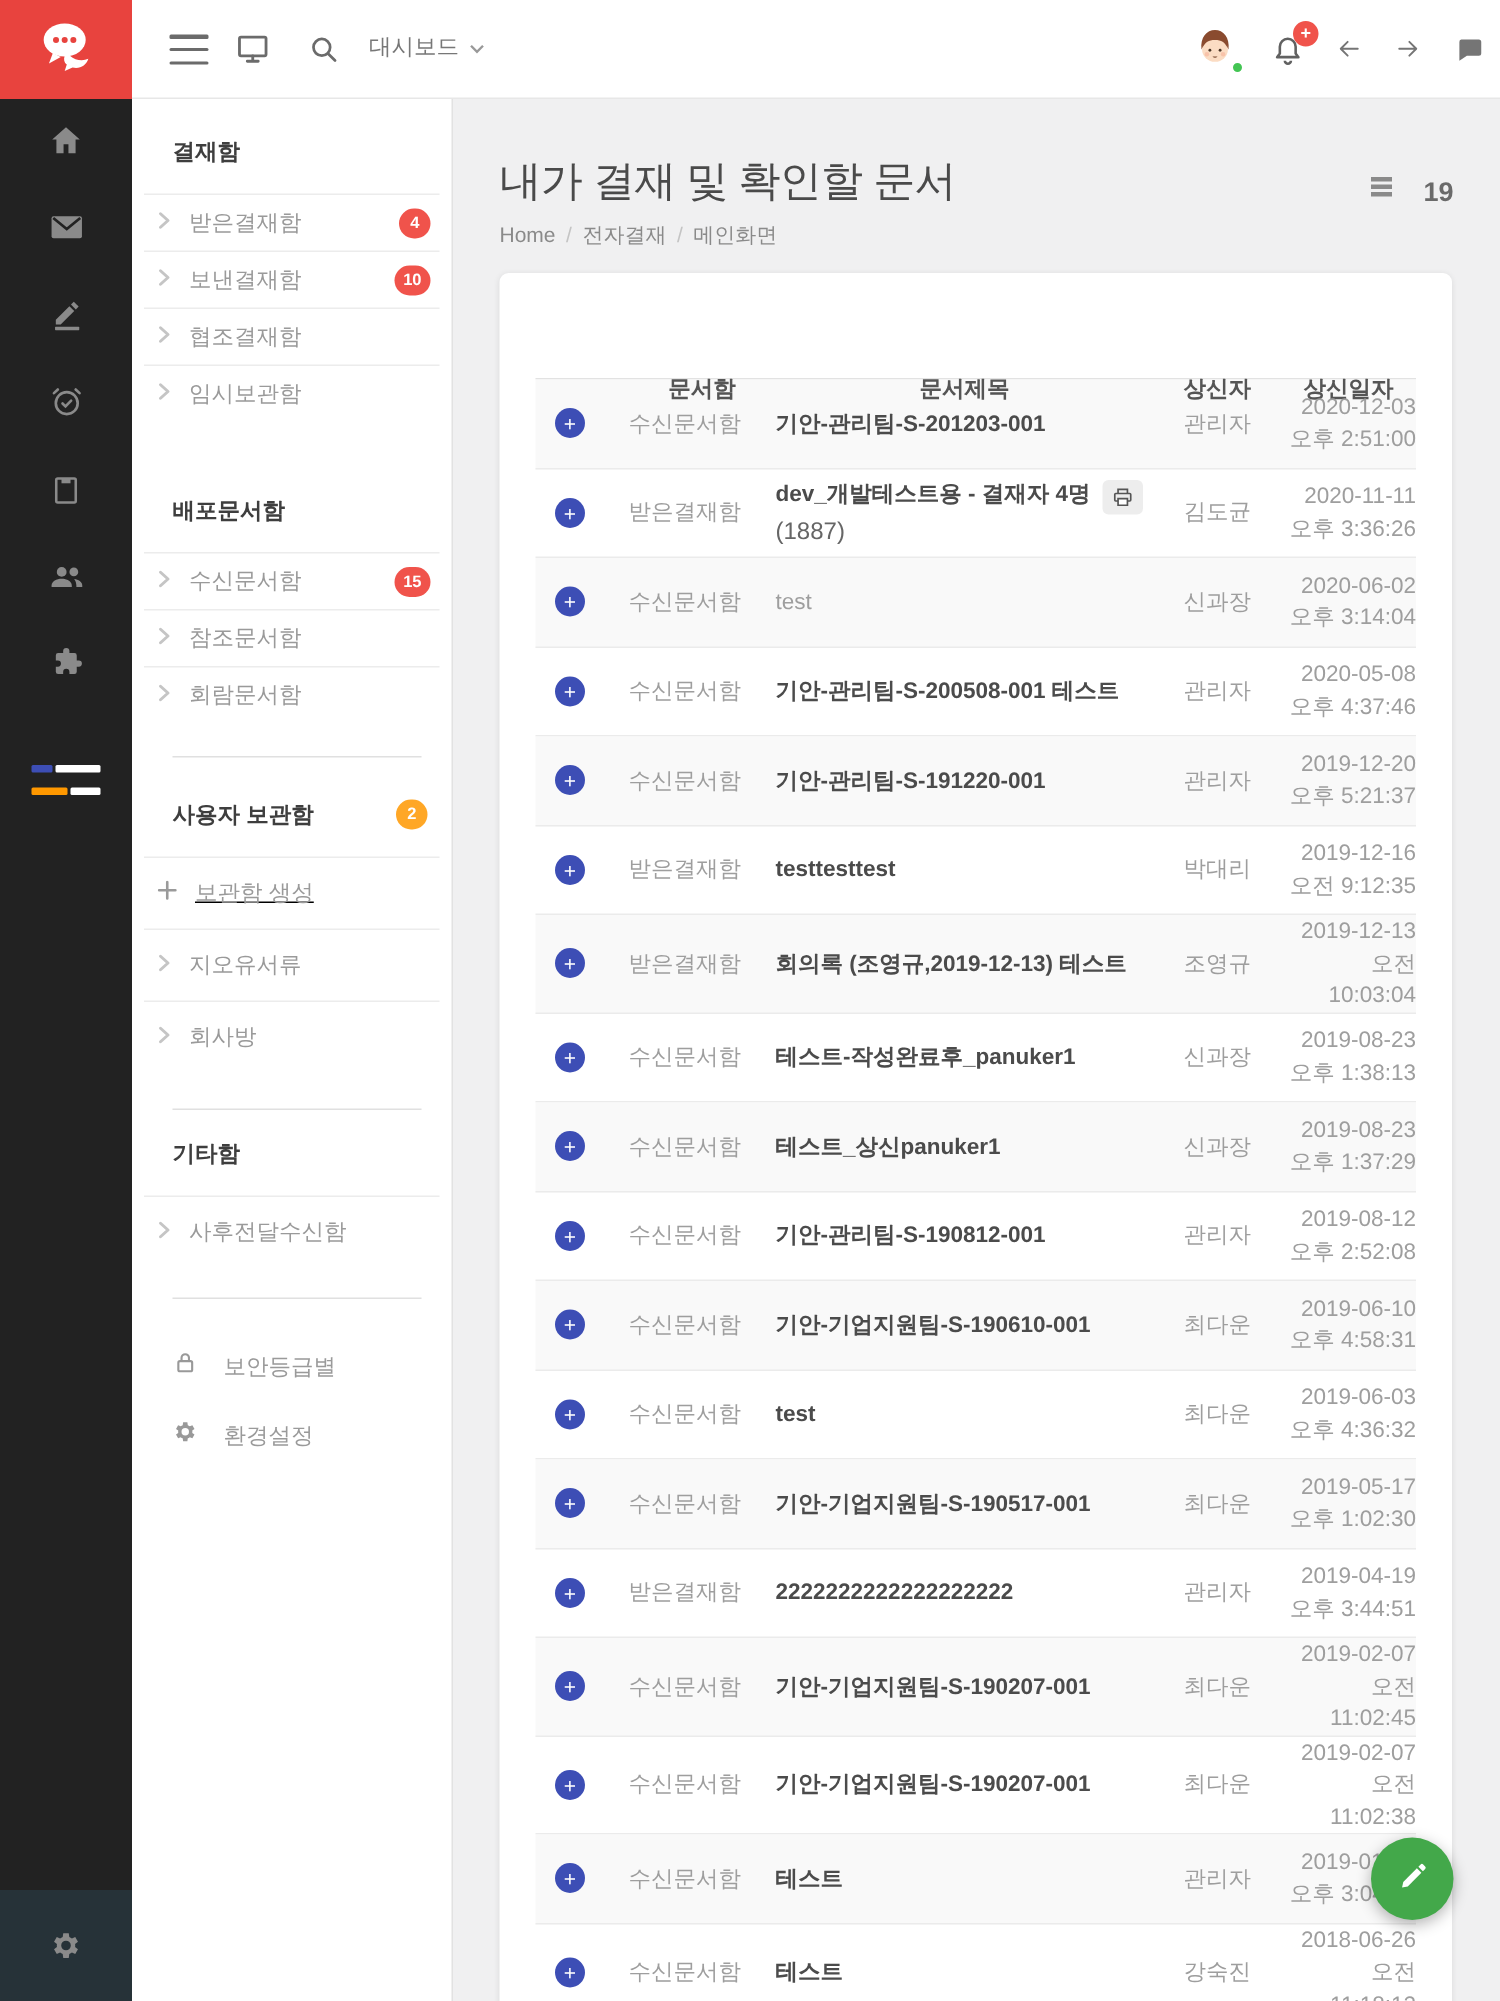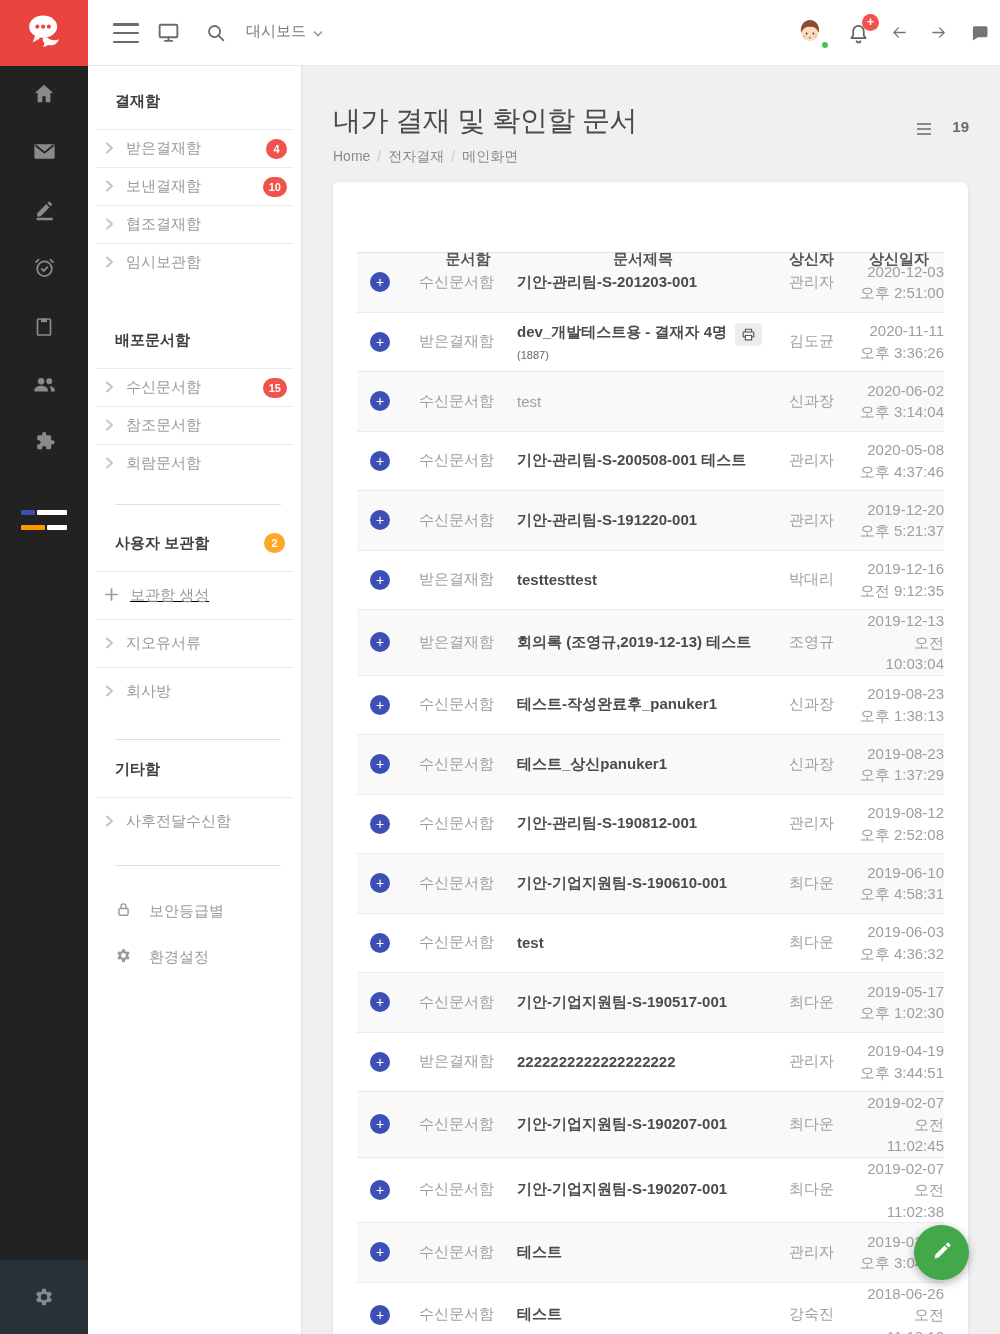--- a/index.html
+++ b/index.html
@@ -48,41 +48,41 @@
   .tools { padding-top:22px; }
   .tool-item { height:46px; display:flex; align-items:center; padding-left:27px; gap:17px; cursor:pointer; }
   .tool-item .lbl { font-size:15px; color:#9a9a9a; }
 
   
   .main { position:absolute; left:302px; top:76px; width:698px; height:1295px; background:#f0f0f1; overflow:hidden; }
   .page-head { position:relative; padding:26px 32px 0 31px; }
   .page-head h1 { font-size:28px; font-weight:500; color:#4a4a4a; letter-spacing:-0.5px; }
   .breadcrumb { margin-top:8px; font-size:14px; color:#8a8a8a; }
   .breadcrumb .sep { color:#c4c4c4; margin:0 7px; }
-  .doc-count { position:absolute; right:31px; top:42px; display:flex; align-items:flex-end; gap:21px;
-    font-size:15px; font-weight:bold; color:#6a6a6a; }
+  .doc-count { position:absolute; right:31px; top:42px; display:flex; align-items:flex-start; gap:21px;
+    font-size:18px; font-weight:bold; color:#6a6a6a; }
   .list-icon { display:flex; flex-direction:column; gap:2.5px; }
   .list-icon i { width:14px; height:2.5px; background:#8a8a8a; display:block; }
 
   .card { position:absolute; left:31px; top:106px; width:635px; height:1260px; background:#fff;
     border-radius:6px; box-shadow:0 1px 4px rgba(0,0,0,.09); padding:24px 24px 0; }
   .grid-row { display:grid; grid-template-columns:62px 98px 252px 85px 90px; align-items:center; }
   .thead { height:47px; border-bottom:1px solid #e2e2e2; font-size:15px; font-weight:600; color:#555; }
   .thead div { text-align:center;margin-top:44px; }
   .row { min-height:59.5px; border-bottom:1px solid #ebebeb; font-size:15px; }
   .row.striped { background:#f9f9f9; }
   .plus-btn { width:20px; height:20px; border-radius:50%; background:#3d4eb5; color:#fff; border:none; cursor:pointer;
     font-size:14px; line-height:18px; text-align:center; margin-left:13px; padding:0; }
   .cell-box { color:#9e9e9e; }
   .cell-title { padding-right:6px; }
   .t-main { color:#4b4b4b; font-weight:bold; }
   .t-main.normal { color:#9e9e9e; font-weight:normal; }
   .chip { display:inline-flex; width:27px; height:23px; border-radius:4px; background:#ededed;
     align-items:center; justify-content:center; vertical-align:-5px; margin-left:8px; border:none; cursor:pointer; }
-  .t-sub { color:#666; margin-top:3px; font-size:11px; }
+  .t-sub { color:#666; margin-top:3px; font-size:16px; }
   .cell-sender { color:#9e9e9e; text-align:center; }
   .cell-date { color:#9e9e9e; text-align:right; line-height:21.5px; }
 
   .fab { position:absolute; left:914px; top:1225px; width:55px; height:55px; border-radius:50%; border:none;
     background:#43a84a; box-shadow:0 3px 10px rgba(0,0,0,.3); cursor:pointer;
     display:flex; align-items:center; justify-content:center; }
 </style>
 </head>
 <body>
 

